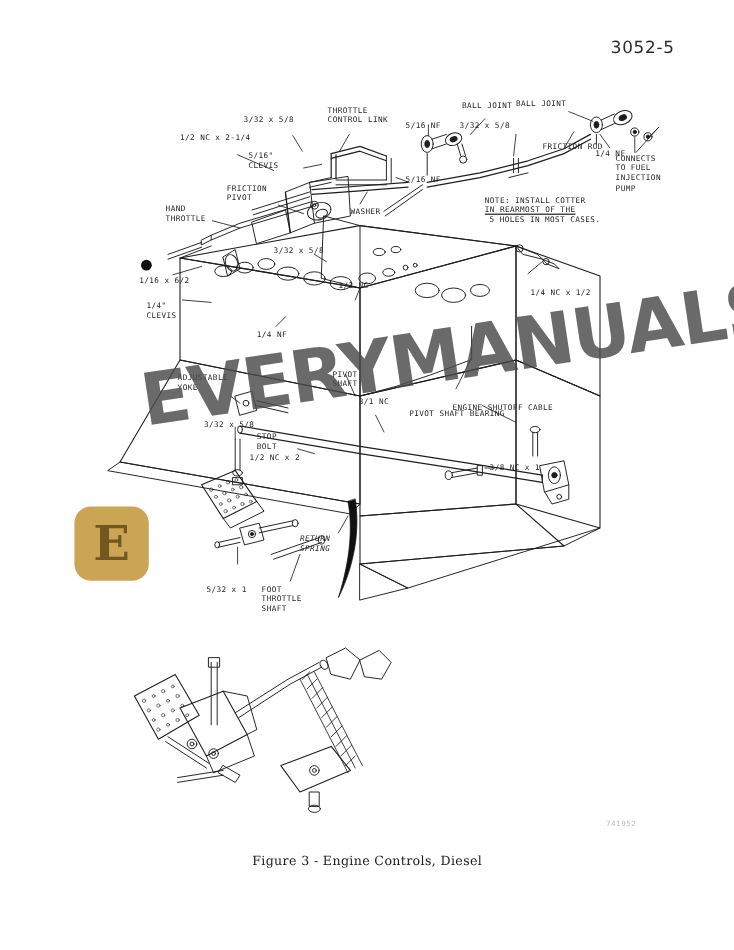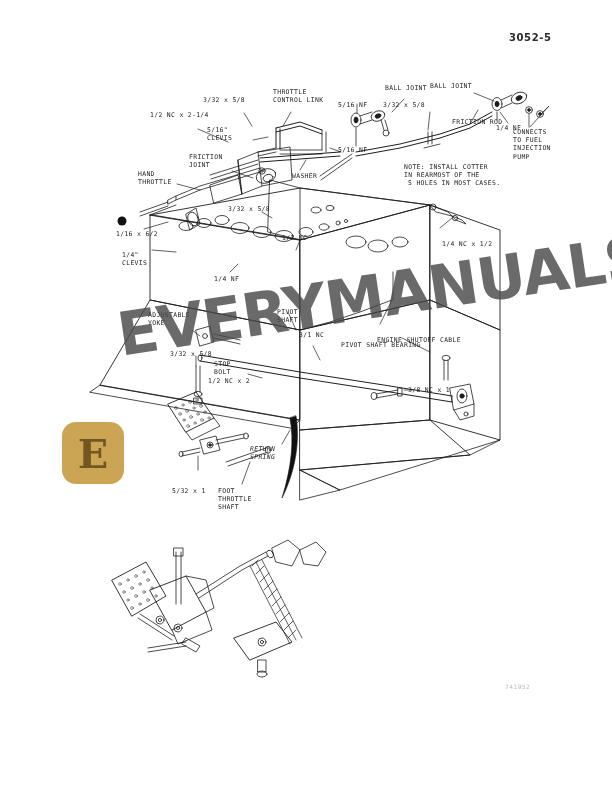--- a/index.html
+++ b/index.html
@@ -1,21 +1,21 @@
 <!DOCTYPE html>
 <html><head>
 <meta charset="utf-8">
 <style>
   html,body{margin:0;padding:0;background:#fff;}
   body{width:612px;height:792px;position:relative;overflow:hidden;
        font-family:"DejaVu Sans Mono","Liberation Mono",monospace;color:#1a1a1a;}
   .page{position:absolute;inset:0;background:#fff;}
 
   .pageno{position:absolute;left:509px;top:32px;font-family:"DejaVu Sans","Liberation Sans",sans-serif;
-          font-size:10px;font-weight:700;letter-spacing:.6px;color:#2b2b2b;}
+          font-size:14px;font-weight:400;letter-spacing:.6px;color:#2b2b2b;}
 
   .dwgno{position:absolute;left:505px;top:683px;font-family:"DejaVu Sans","Liberation Sans",sans-serif;
          font-size:6px;color:#b9b9b9;letter-spacing:.4px;}
 
   .caption{position:absolute;left:0;right:0;top:712px;text-align:center;
            font-family:"DejaVu Serif","Liberation Serif",serif;font-size:10.5px;color:#1c1c1c;letter-spacing:.3px;}
 
   
   .lbl{position:absolute;font-family:"DejaVu Sans Mono","Liberation Mono",monospace;
        font-size:6.4px;line-height:8.2px;color:#1e1e1e;letter-spacing:.35px;white-space:pre;}
@@ -379,21 +379,21 @@
   <div class="lbl" style="left:338px;top:101px;">5/16 NF</div>
   <div class="lbl" style="left:383px;top:101px;">3/32 x 5/8</div>
   <div class="lbl" style="left:430px;top:82px;">BALL JOINT</div>
   <div class="lbl" style="left:496px;top:124px;">1/4 NF</div>
   <div class="lbl" style="left:452px;top:118px;">FRICTION ROD</div>
   <div class="lbl" style="left:513px;top:128px;">CONNECTS
 TO FUEL
 INJECTION
 PUMP</div>
   <div class="lbl" style="left:189px;top:153px;">FRICTION
-JOINT</div>
+PIVOT</div>
   <div class="lbl" style="left:138px;top:170px;">HAND
 THROTTLE</div>
   <div class="lbl" style="left:338px;top:146px;">5/16 NF</div>
   <div class="lbl" style="left:292px;top:172px;">WASHER</div>
   <div class="lbl" style="left:228px;top:205px;">3/32 x 5/8</div>
   <div class="lbl" style="left:116px;top:230px;">1/16 x 6/2</div>
   <div class="lbl" style="left:122px;top:251px;">1/4"
 CLEVIS</div>
   <div class="lbl" style="left:282px;top:234px;">1/2 NC</div>
   <div class="lbl" style="left:214px;top:275px;">1/4 NF</div>
@@ -411,25 +411,26 @@
   <div class="lbl" style="left:208px;top:377px;">1/2 NC x 2</div>
   <div class="lbl" style="left:408px;top:386px;">3/8 NC x 1</div>
   <div class="lbl" style="left:250px;top:445px;font-style:italic;">RETURN
 SPRING</div>
   <div class="lbl" style="left:172px;top:487px;">5/32 x 1</div>
   <div class="lbl" style="left:218px;top:487px;">FOOT
 THROTTLE
 SHAFT</div>
 
   <div class="lbl" style="left:404px;top:163px;">NOTE: INSTALL COTTER</div>
-  <div class="lbl" style="left:404px;top:171px;">IN REARMOST OF THE</div>
+  <div class="lbl" style="left:404px;top:171px;text-decoration:underline;">IN REARMOST OF THE</div>
   <div class="lbl" style="left:408px;top:179px;">5 HOLES IN MOST CASES.</div>
 
   <div class="wm">
     <div class="wm-logo">
       <div class="e">E</div>
     </div>
     <div class="wm-text">EVERYMANUALS.COM</div>
   </div>
 
   <div class="dwgno">741952</div>
+  <div class="caption">Figure 3 - Engine Controls, Diesel</div>
 
 </div>
 
 </body></html>

